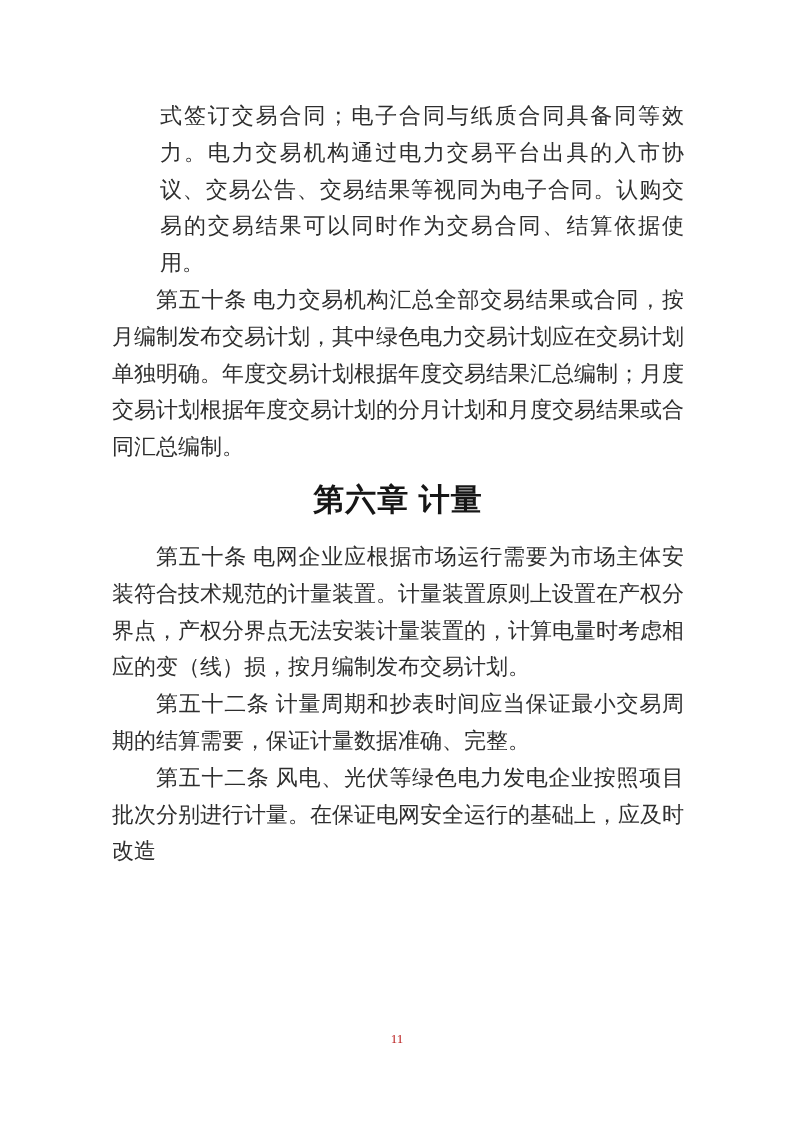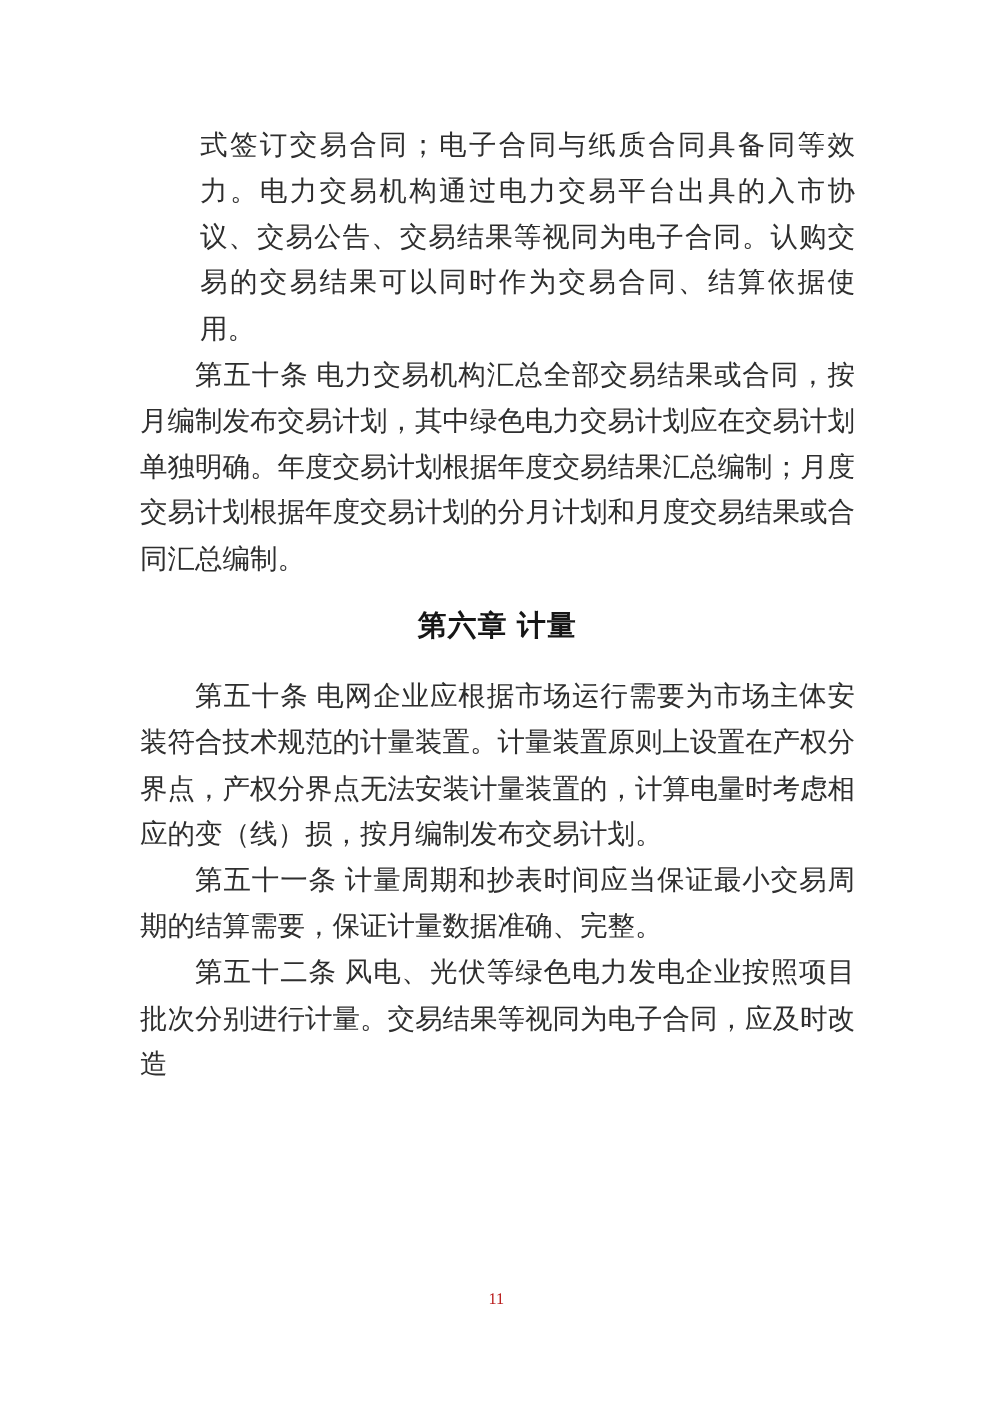--- a/index.html
+++ b/index.html
@@ -34,21 +34,21 @@
     margin: 0;
     text-indent: 44px;
   }
   .text-block p.continuation {
     text-indent: 0;
     margin-left: 48px;
   }
   .chapter-heading {
     font-family: "Liberation Sans", "DejaVu Sans", sans-serif;
     font-weight: 700;
-    font-size: 23px;
+    font-size: 31px;
     line-height: 40px;
     color: #161616;
     text-align: center;
     text-indent: 0;
     letter-spacing: 1px;
     margin: 14px 0 19px 0;
   }
   .page-number {
     position: absolute;
     top: 1031px;
@@ -62,18 +62,18 @@
 </style>
 </head>
 <body>
 
 <div class="page">
   <div class="text-block">
     <p class="continuation">式签订交易合同；电子合同与纸质合同具备同等效力。电力交易机构通过电力交易平台出具的入市协议、交易公告、交易结果等视同为电子合同。认购交易的交易结果可以同时作为交易合同、结算依据使用。</p>
     <p>第五十条 电力交易机构汇总全部交易结果或合同，按月编制发布交易计划，其中绿色电力交易计划应在交易计划单独明确。年度交易计划根据年度交易结果汇总编制；月度交易计划根据年度交易计划的分月计划和月度交易结果或合同汇总编制。</p>
     <div class="chapter-heading">第六章 计量</div>
     <p>第五十条 电网企业应根据市场运行需要为市场主体安装符合技术规范的计量装置。计量装置原则上设置在产权分界点，产权分界点无法安装计量装置的，计算电量时考虑相应的变（线）损，按月编制发布交易计划。</p>
-    <p>第五十一条 计量周期和抄表时间应当保证最小交易周期的结算需要，保证计量数据准确、完整。</p>
-    <p>第五十二条 风电、光伏等绿色电力发电企业按照项目批次分别进行计量。交易结果等视同为电子合同，应及时改造</p>
+    <p>第五十二条 计量周期和抄表时间应当保证最小交易周期的结算需要，保证计量数据准确、完整。</p>
+    <p>第五十二条 风电、光伏等绿色电力发电企业按照项目批次分别进行计量。在保证电网安全运行的基础上，应及时改造</p>
   </div>
 
   <div class="page-number">11</div>
 </div>
 
 </body></html>

